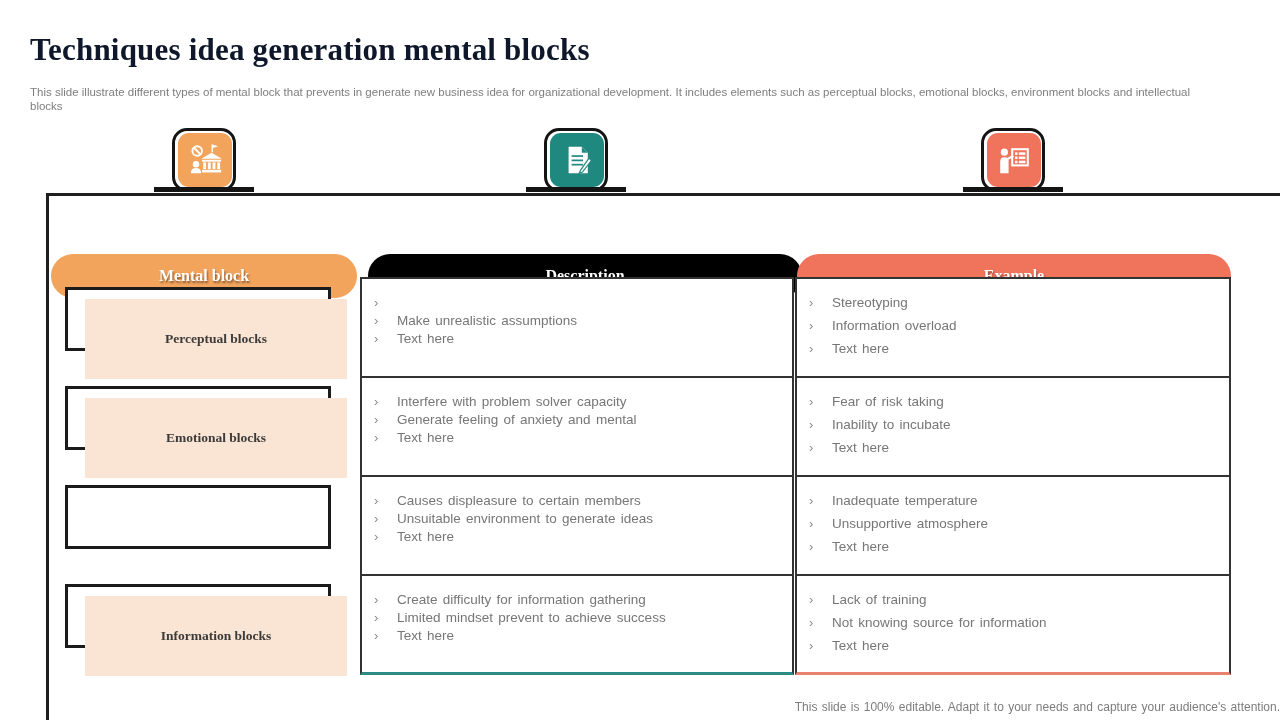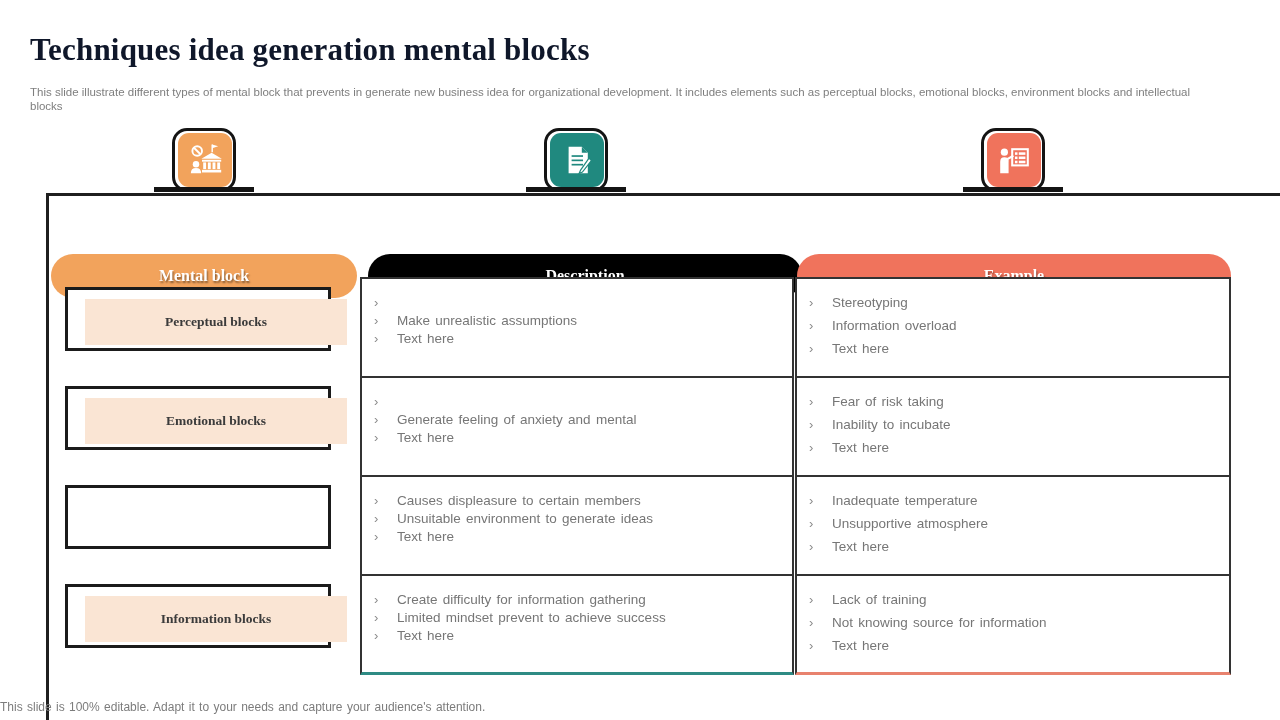--- a/index.html
+++ b/index.html
@@ -50,39 +50,39 @@
   .pill-desc{left:368px;width:434px;background:#000000}
   .pill-example{left:797px;width:434px;background:#f0735c}
   
   .row{position:absolute;left:0;width:1280px;height:101px;}
   .r0{top:277px}.r1{top:376px}.r2{top:475px}.r3{top:574px}
   .label-outline{
     position:absolute;left:65px;top:10px;width:266px;height:64px;
     border:3px solid #1b1b1b;background:#ffffff;box-sizing:border-box;
   }
   .label-box{
-    position:absolute;left:85px;top:22px;width:262px;height:46px;
+    position:absolute;left:85px;top:22px;width:262px;height:80px;
     background:#fae5d4;display:flex;align-items:center;justify-content:center;
     font-family:"Liberation Serif", serif;font-weight:bold;font-size:13.5px;color:#3b3b3b;
   }
   .cell{
     position:absolute;top:0;height:101px;box-sizing:border-box;
     border:2px solid #333333;background:#ffffff;
   }
   .cell-desc{left:360px;width:434px;padding:15px 10px 0 12px;}
   .cell-example{left:795px;width:436px;padding:12px 10px 0 12px;}
   .r3 .cell-desc{border-bottom:3px solid #2e8b84;}
   .r3 .cell-example{border-bottom:3px solid #e8826e;}
   .bullet-line{display:flex;align-items:baseline;font-size:13.5px;color:#767676;word-spacing:1.5px;}
   .cell-desc .bullet-line{line-height:18px;}
   .cell-example .bullet-line{line-height:23px;}
   .chev{width:8px;margin-right:15px;color:#8a8a8a;font-size:13px;flex:0 0 auto;}
   
   .footer{
-    position:absolute;left:0;top:700px;width:1280px;text-align:left;
+    position:absolute;left:0;top:700px;width:1280px;text-align:right;
     font-size:12px;color:#7c7c7c;word-spacing:1px;
   }
 </style>
 </head>
 <body>
 
 <div class="title">Techniques idea generation mental blocks</div>
 <div class="subtitle">This slide illustrate different types of mental block that prevents in generate new business idea for organizational development. It includes elements such as perceptual blocks, emotional blocks, environment blocks and intellectual blocks</div>
 
 <div class="badge badge1">
@@ -174,20 +174,21 @@
       </div>
   </div>
 </div>
 
 <div class="row r1">
   <div class="label-outline"></div>
   <div class="label-box">Emotional blocks</div>
   <div class="cell cell-desc">
     <div class="bullet-line">
         <span class="chev">›</span>
+        <span>Interfere with problem solver capacity</span>
       </div>
     <div class="bullet-line">
         <span class="chev">›</span>
         <span>Generate feeling of anxiety and mental</span>
       </div>
     <div class="bullet-line">
         <span class="chev">›</span>
         <span>Text here</span>
       </div>
   </div>

